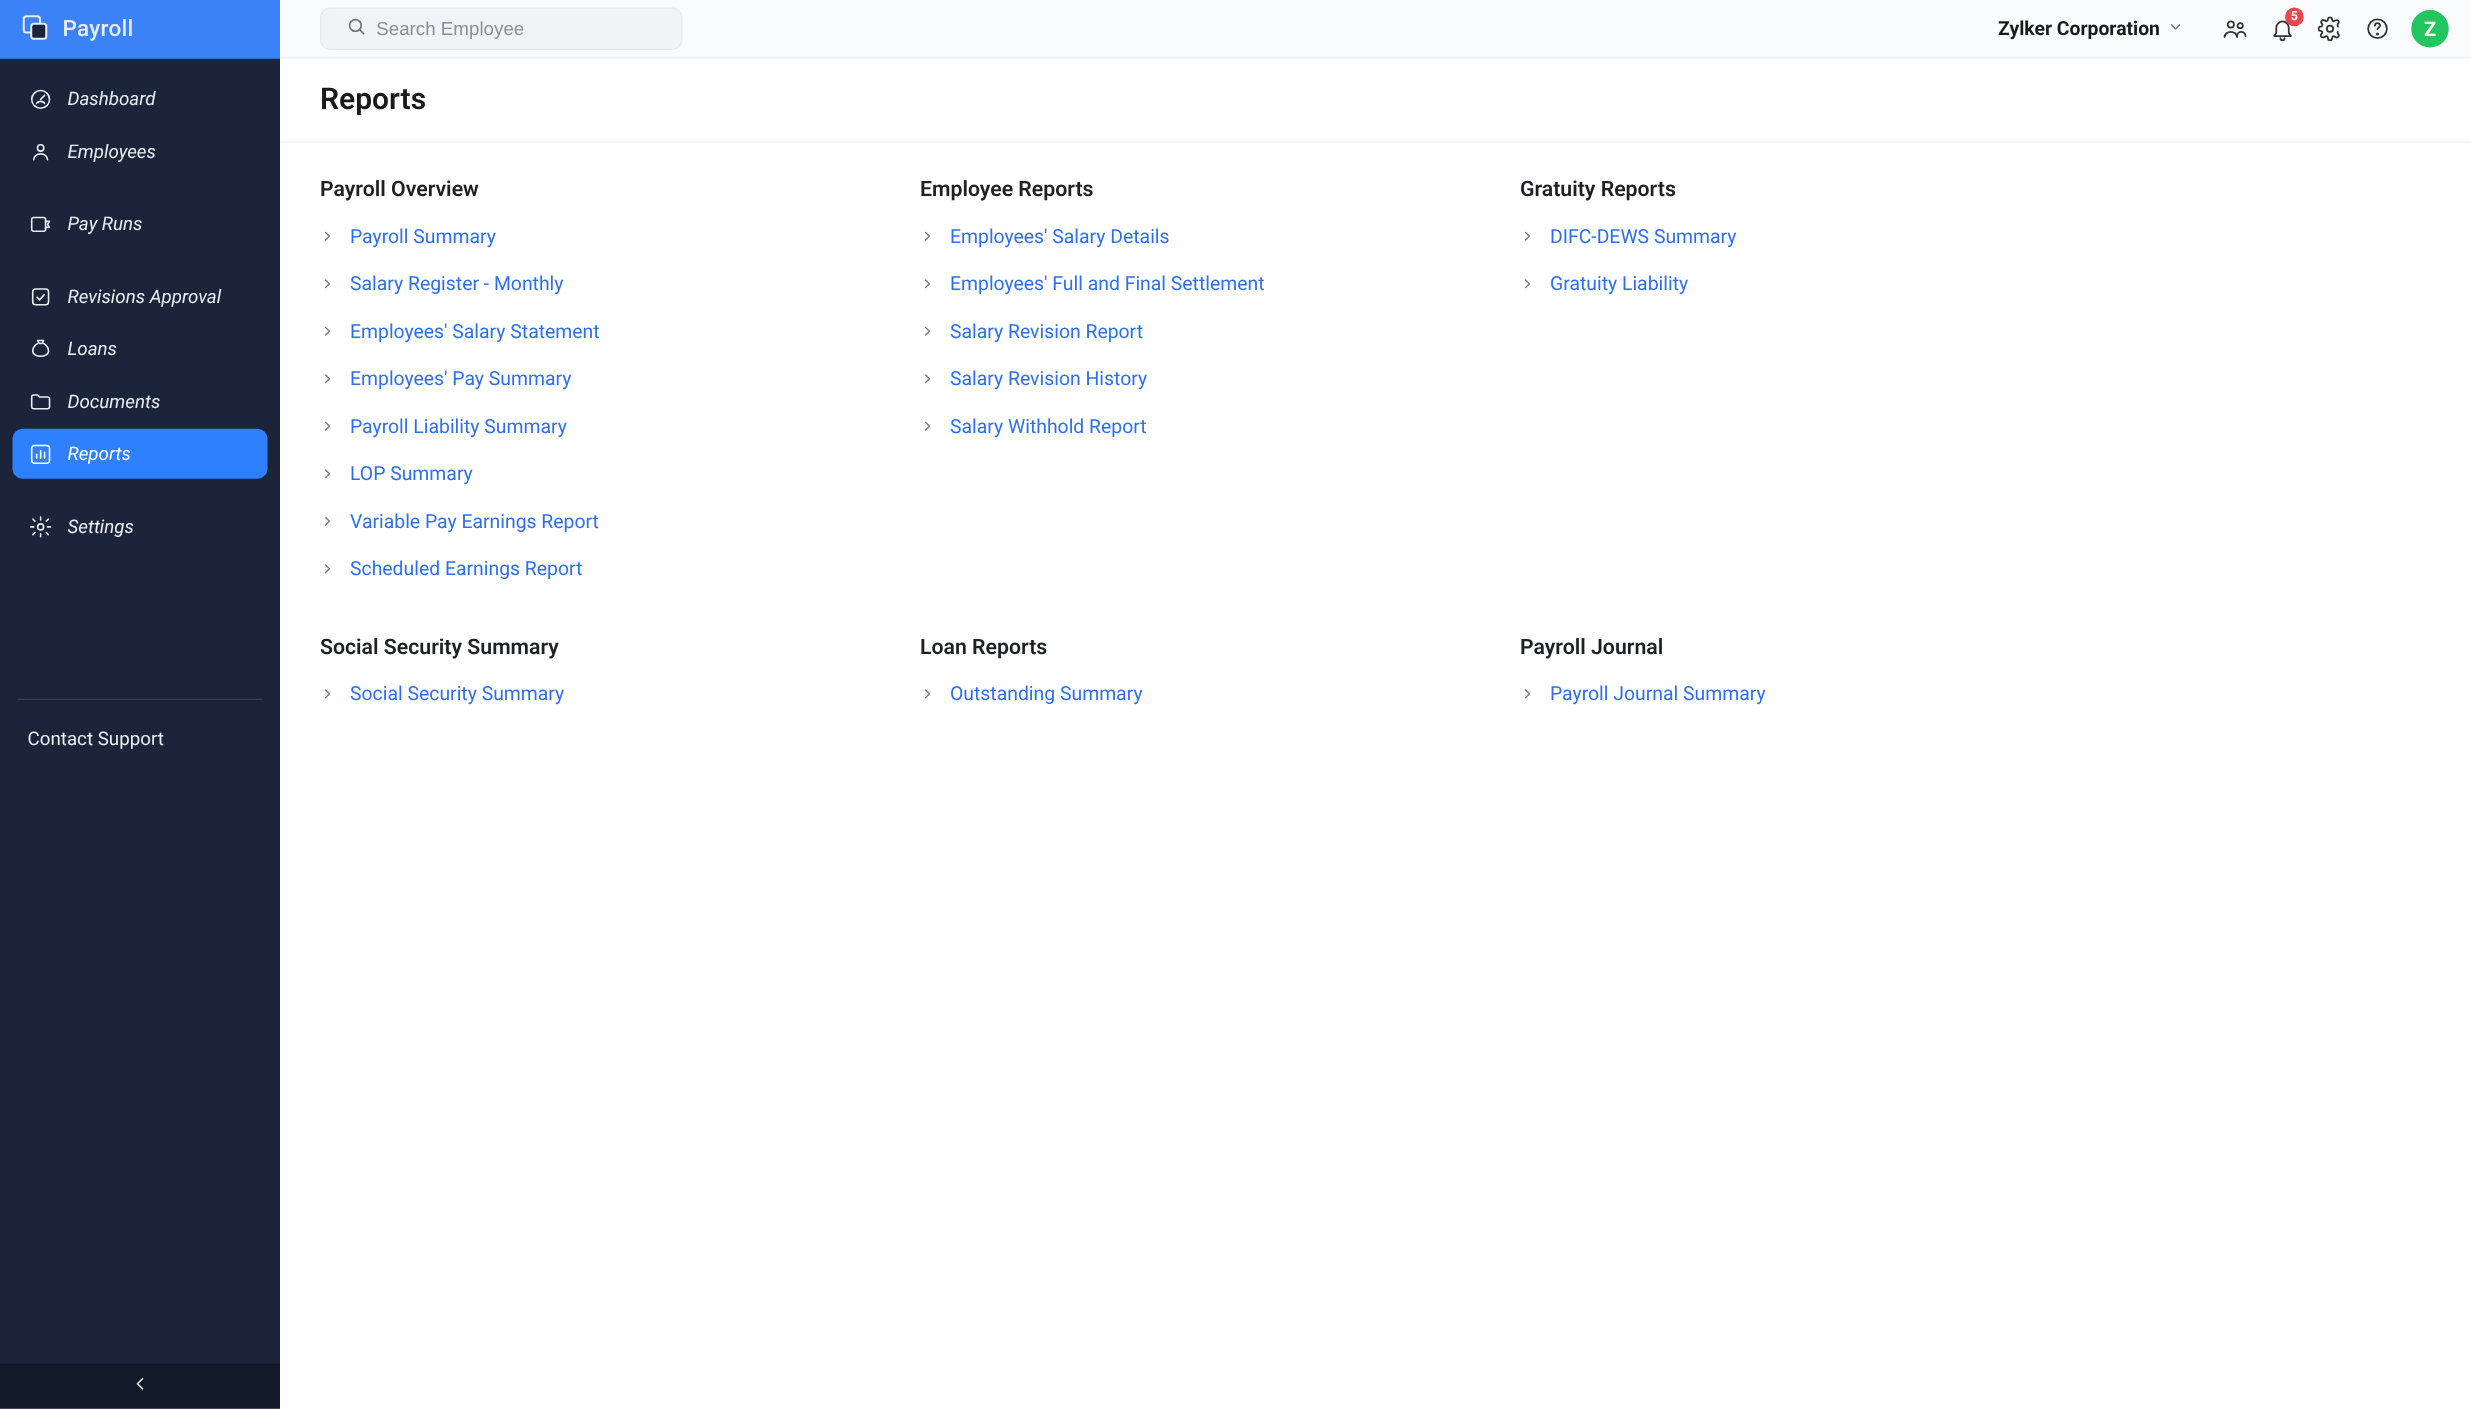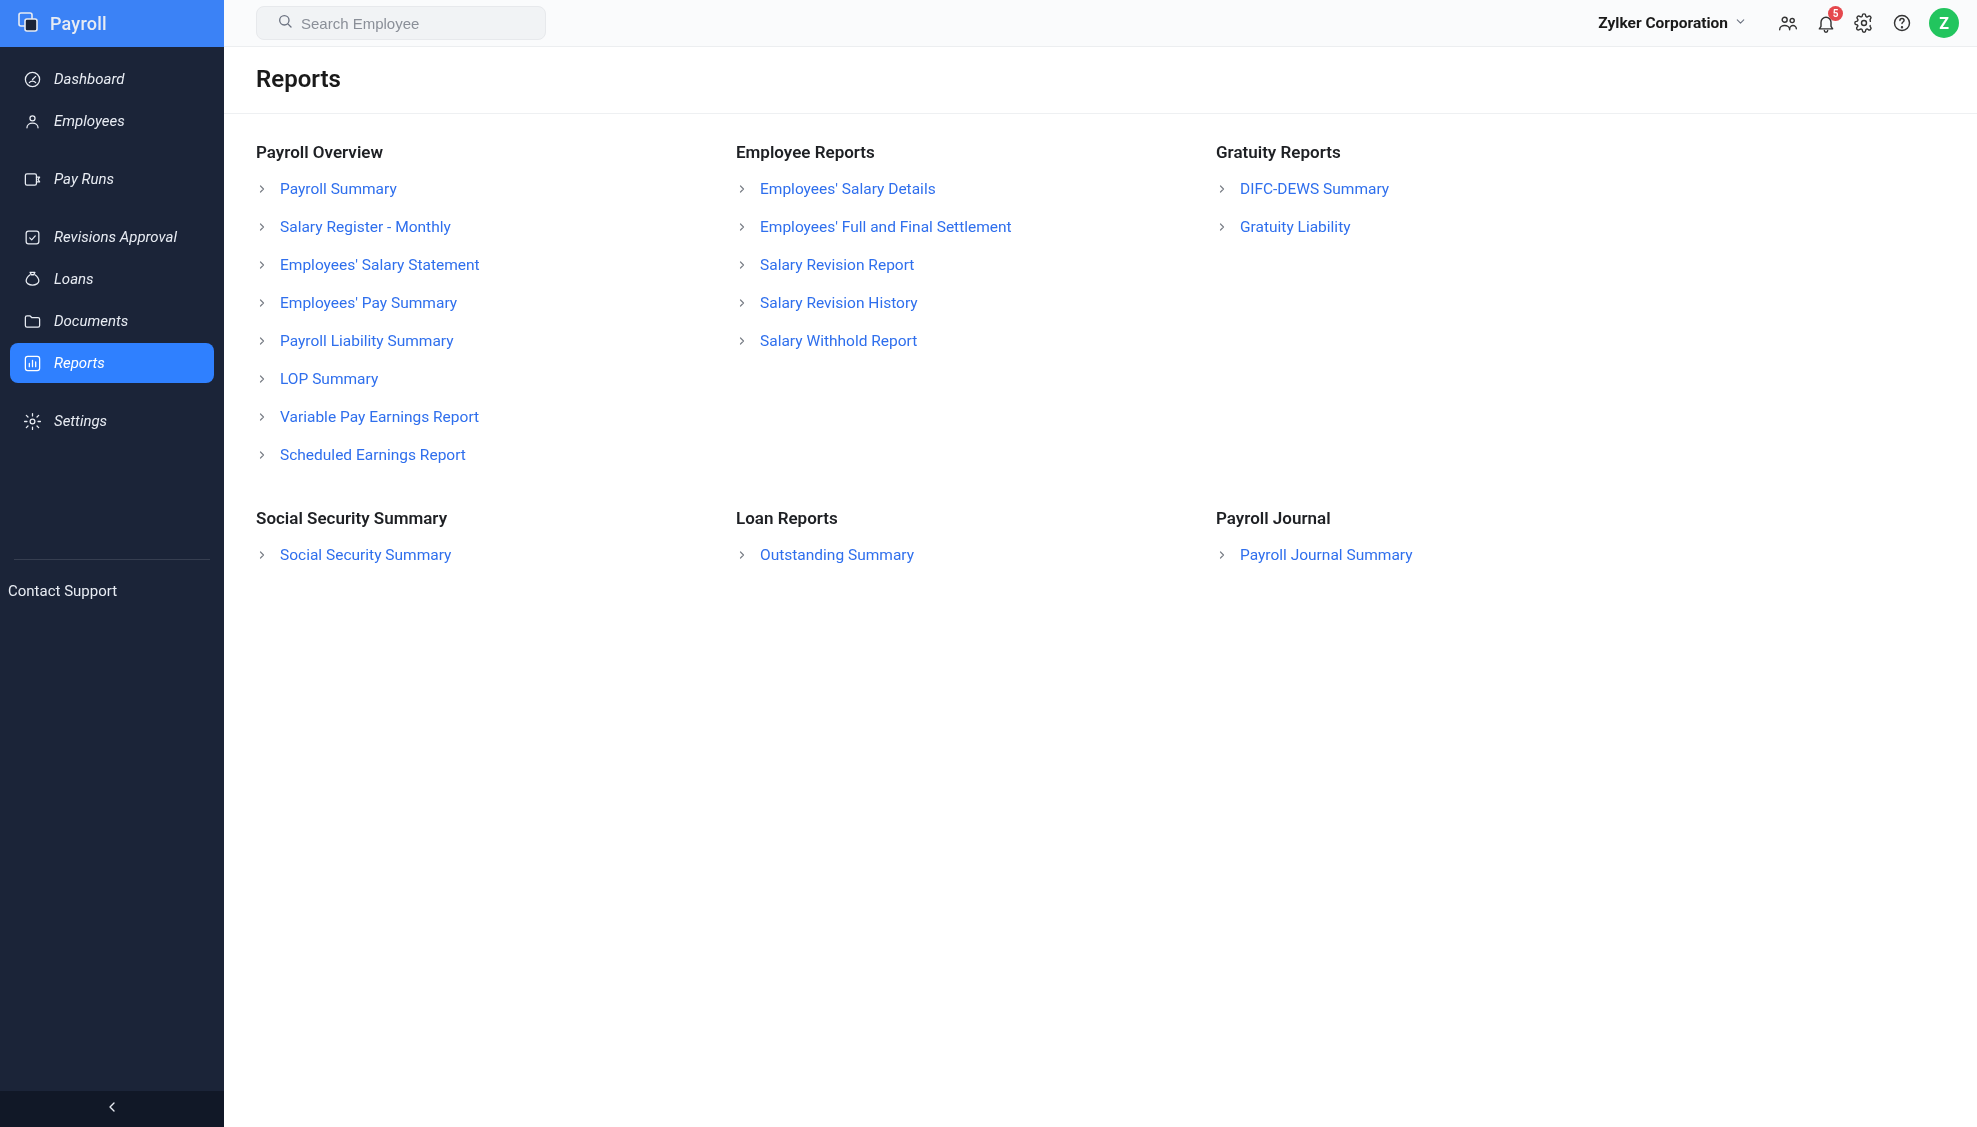--- a/index.html
+++ b/index.html
@@ -10,21 +10,21 @@
   .sidebar { width: 224px; background: #1b2438; color: #e8ecf3; display: flex; flex-direction: column; flex-shrink: 0; }
   .brand { display: flex; align-items: center; gap: 10px; padding: 12px 16px; height: 47px; background: #3b82f6; }
   .brand-title { font-size: 18px; font-weight: 500; letter-spacing: .2px; }
   .nav { padding: 12px 10px; display: flex; flex-direction: column; gap: 2px; flex: 1; overflow-y: auto; }
   .nav-group-gap { height: 14px; }
   .nav-item { display: flex; align-items: center; gap: 12px; padding: 10px 12px; border-radius: 8px; cursor: pointer; font-size: 15px; color: #e8ecf3; font-style: italic; }
   .nav-item.active { background: #2f80ff; color: #fff; }
   .nav-item .icon { width: 20px; height: 20px; display: inline-flex; align-items: center; justify-content: center; flex-shrink: 0; }
   .nav-item .icon svg { stroke: currentColor; }
   .sidebar-divider { border: none; border-top: 1px solid rgba(255,255,255,0.12); margin: 12px 14px; }
-  .sidebar-support { padding: 10px 8px 16px; font-size: 15px; color: #e8ecf3; cursor: pointer; }
+  .sidebar-support { padding: 10px 22px 16px; font-size: 15px; color: #e8ecf3; cursor: pointer; }
   .sidebar-footer { height: 36px; background: #111827; display: flex; align-items: center; justify-content: center; cursor: pointer; }
 
   
   .main { flex: 1; display: flex; flex-direction: column; min-width: 0; }
 
   .topbar { height: 47px; border-bottom: 1px solid #eceef0; display: flex; align-items: center; padding: 0 18px 0 32px; gap: 16px; background: #fafbfc; }
   .search { display: flex; align-items: center; background: #f1f3f5; border: 1px solid #e7e9ec; border-radius: 8px; padding: 5px 20px; width: 290px; height: 34px; }
   .search input { border: none; outline: none; background: transparent; font-size: 15px; margin-left: 8px; color: #333; width: 100%; }
   .search input::placeholder { color: #8a8f98; }
   .topbar-spacer { flex: 1; }

